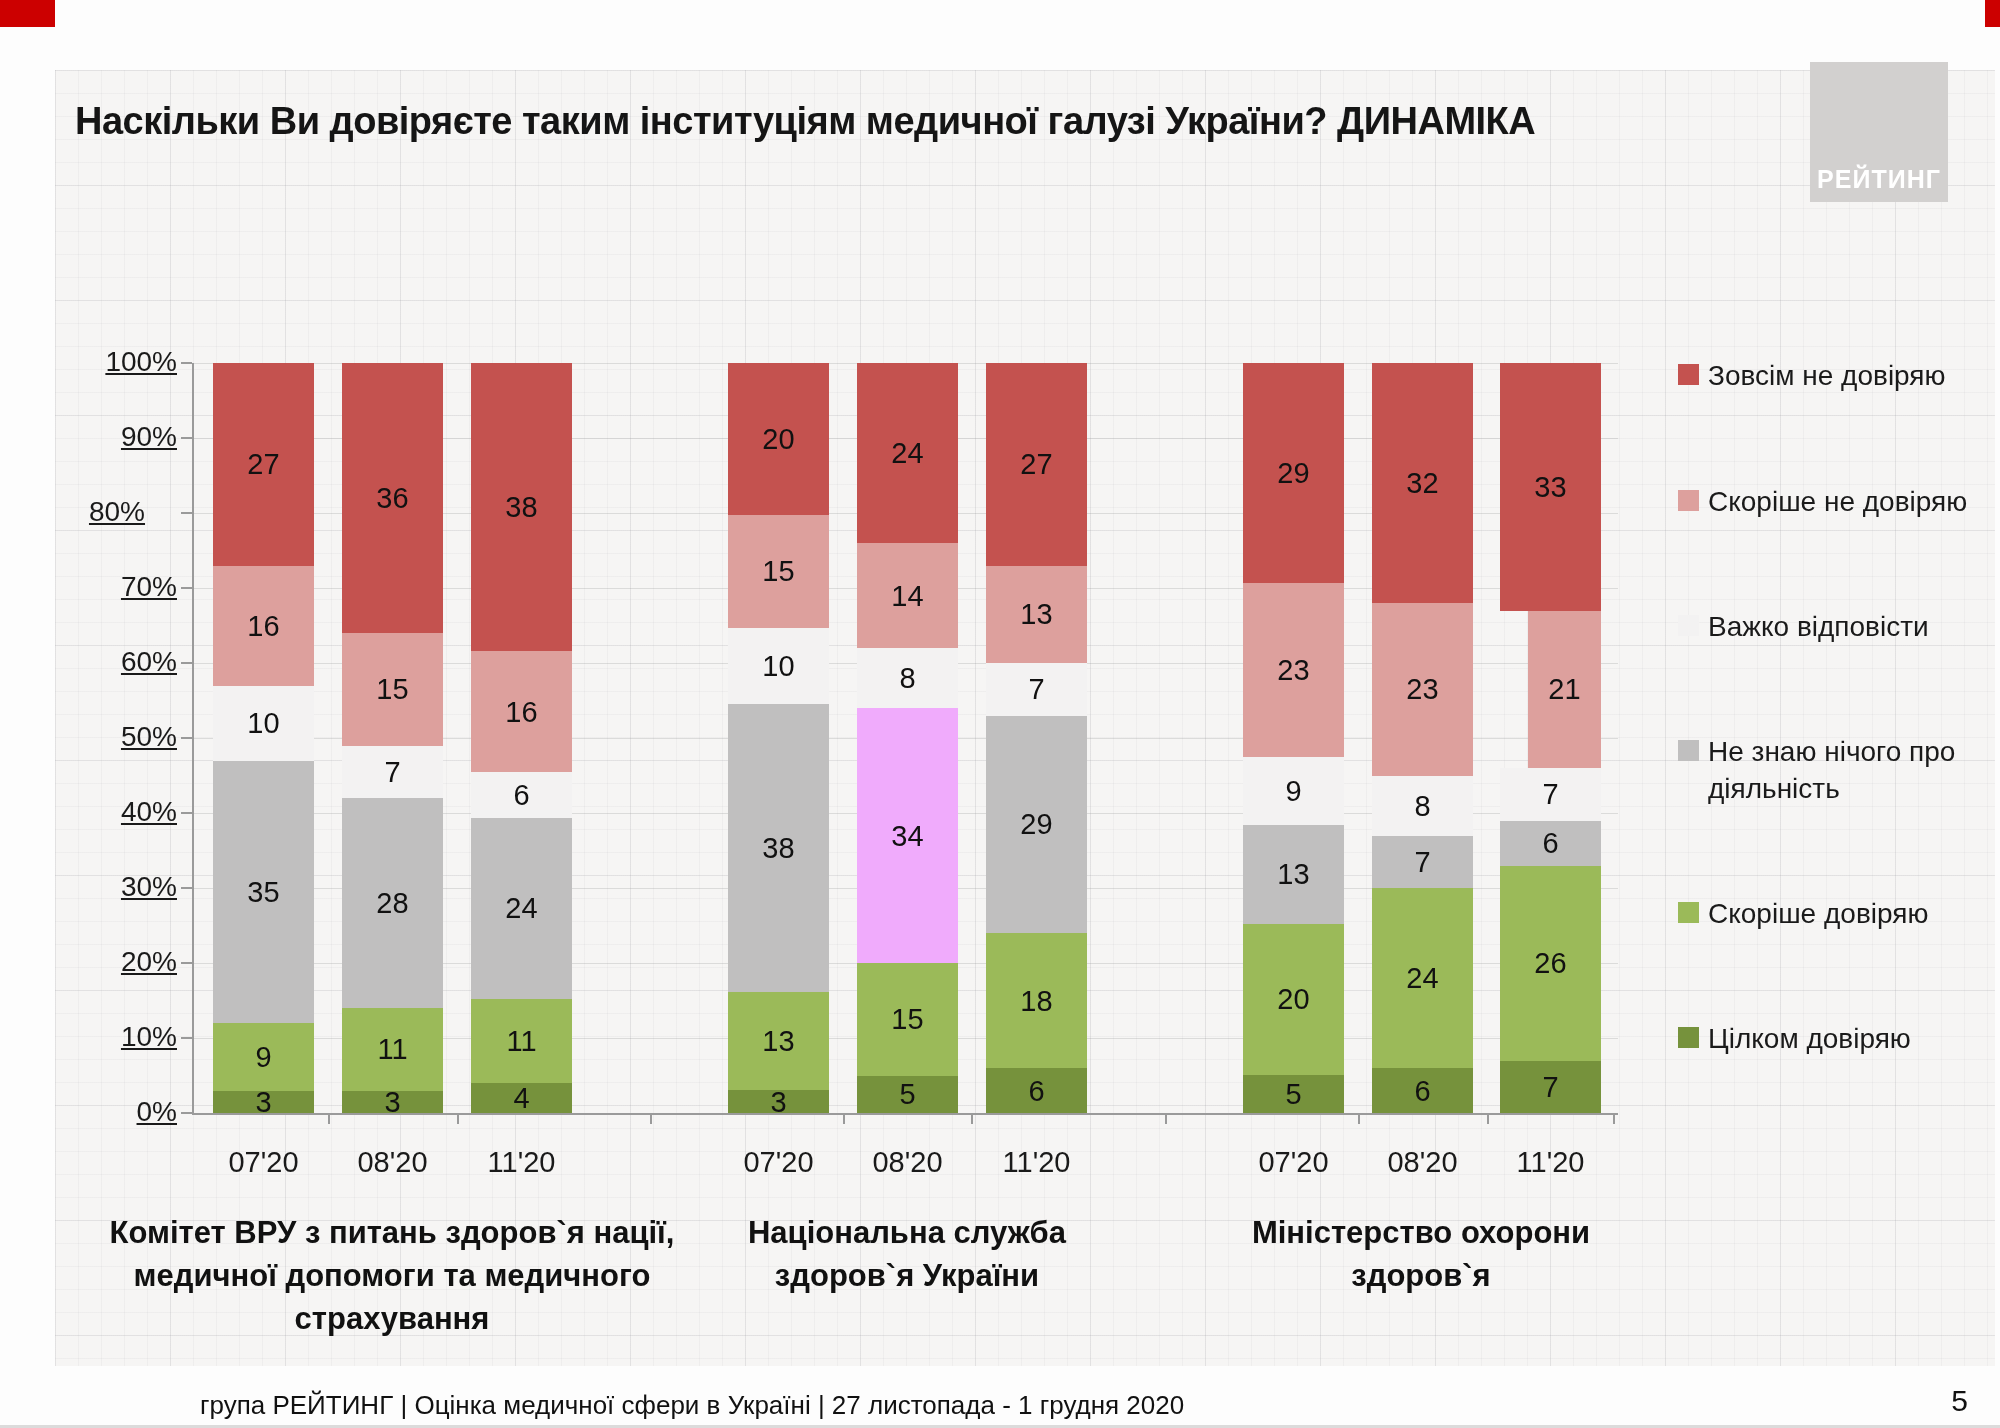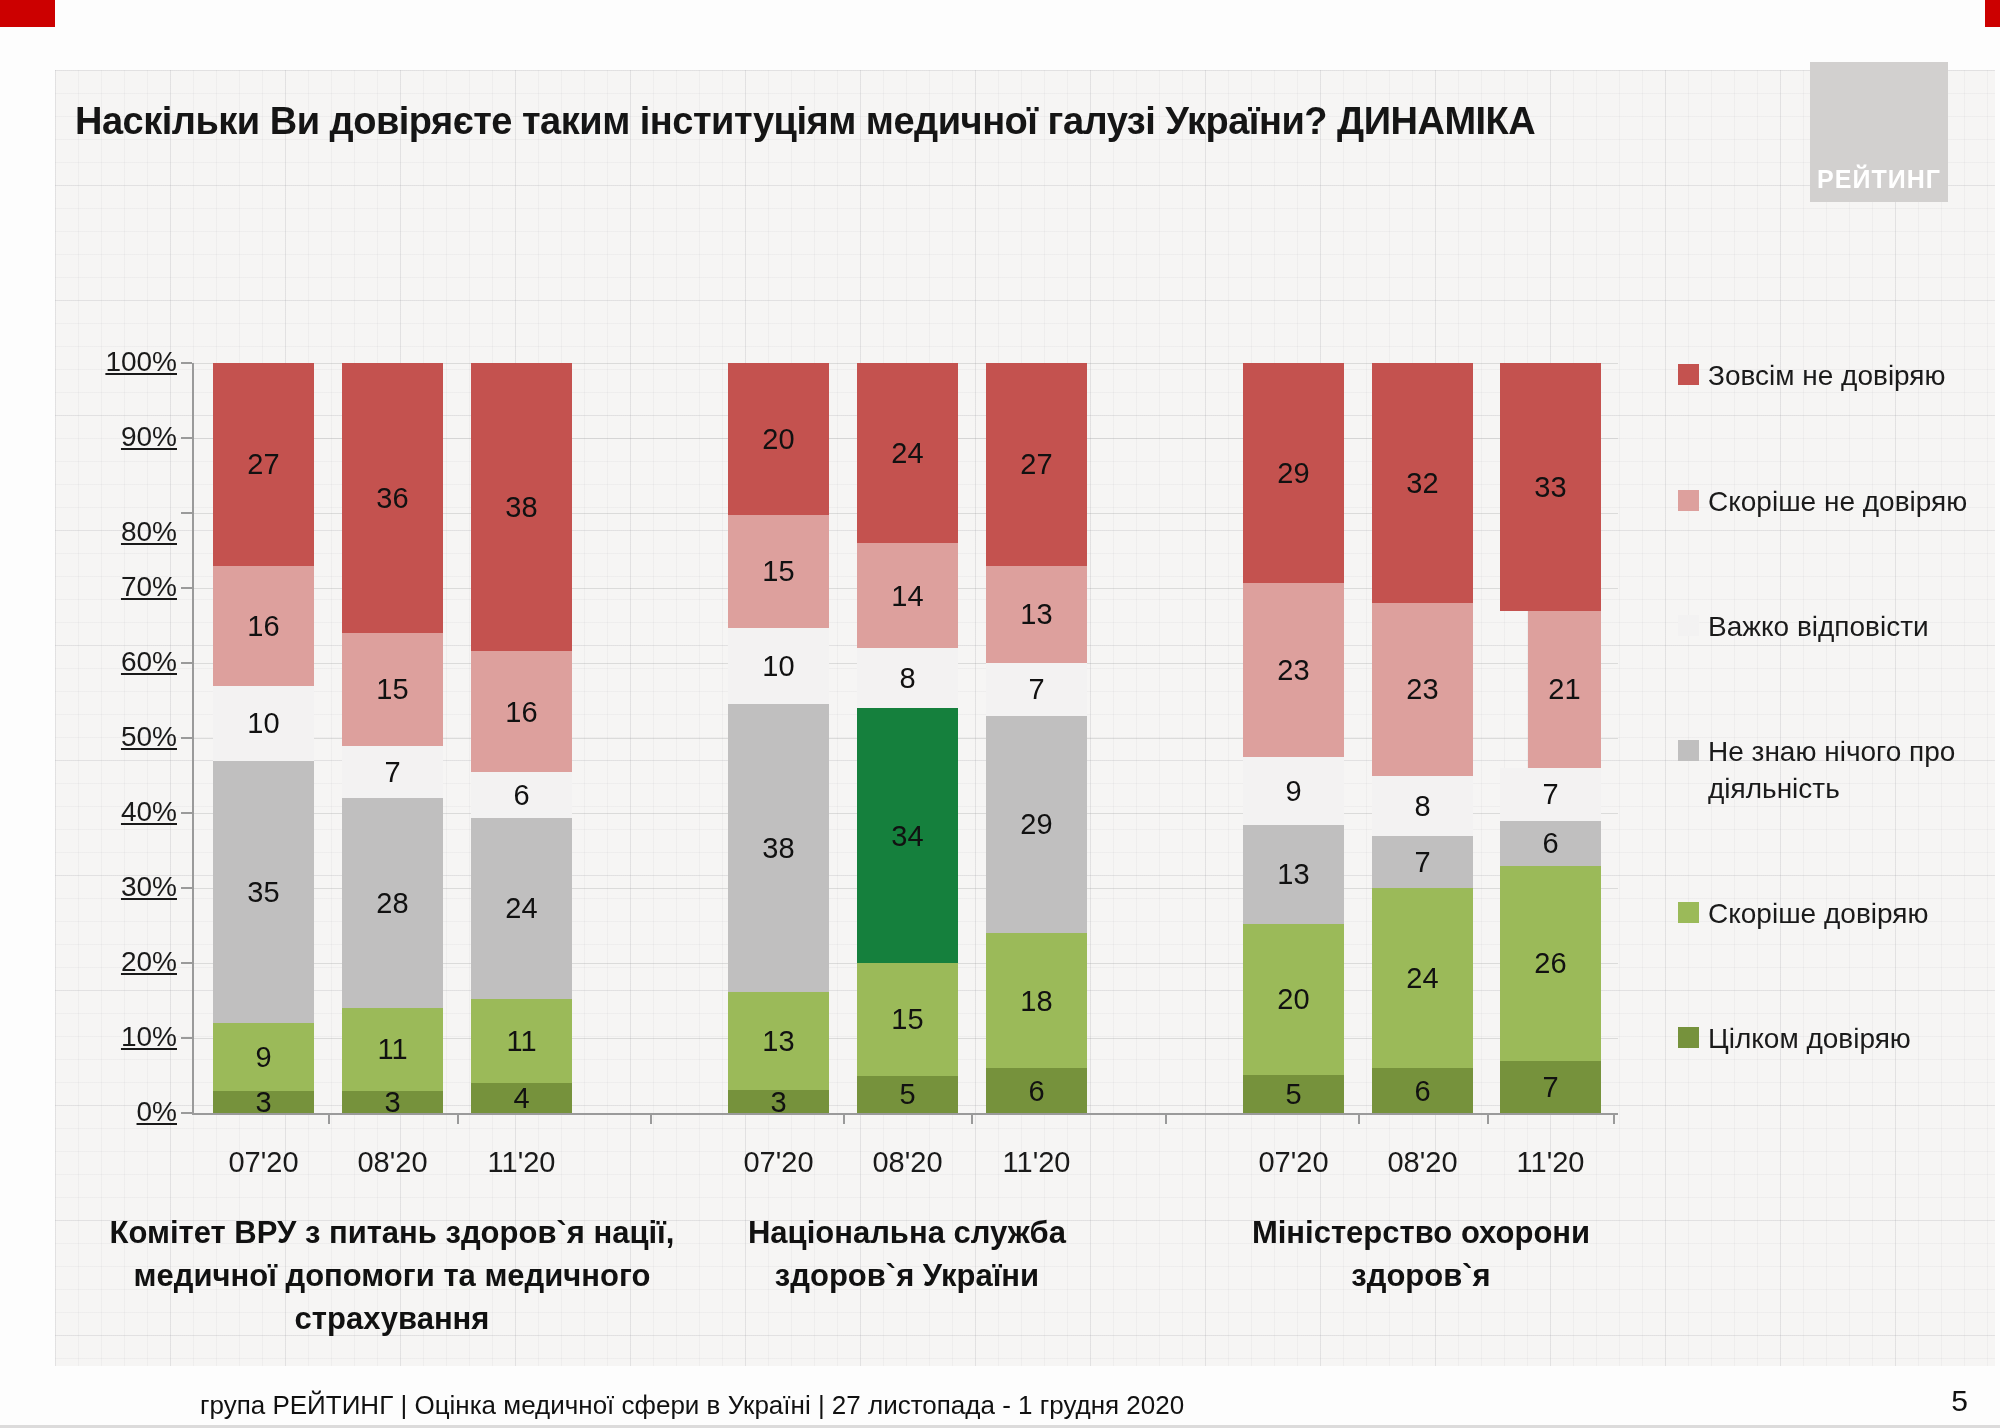--- a/index.html
+++ b/index.html
@@ -105,21 +105,21 @@
     <div class="ylabel" style="left: 57px; top: 871px;">30%</div>
     <div class="tick" style="left: 181px; top: 812px; width: 11px; height: 2px;"></div>
     <div class="ylabel" style="left: 57px; top: 796px;">40%</div>
     <div class="tick" style="left: 181px; top: 737px; width: 11px; height: 2px;"></div>
     <div class="ylabel" style="left: 57px; top: 721px;">50%</div>
     <div class="tick" style="left: 181px; top: 662px; width: 11px; height: 2px;"></div>
     <div class="ylabel" style="left: 57px; top: 646px;">60%</div>
     <div class="tick" style="left: 181px; top: 587px; width: 11px; height: 2px;"></div>
     <div class="ylabel" style="left: 57px; top: 571px;">70%</div>
     <div class="tick" style="left: 181px; top: 512px; width: 11px; height: 2px;"></div>
-    <div class="ylabel" style="left: 57px; top: 516px;">80%</div>
+    <div class="ylabel" style="left: 57px; top: 496px; text-align: center;">80%</div>
     <div class="tick" style="left: 181px; top: 437px; width: 11px; height: 2px;"></div>
     <div class="ylabel" style="left: 57px; top: 421px;">90%</div>
     <div class="tick" style="left: 181px; top: 362px; width: 11px; height: 2px;"></div>
     <div class="ylabel" style="left: 57px; top: 346px;">100%</div>
     <div class="axis" style="left: 192px; top: 1113px; width: 1426px; height: 2px;"></div>
     <div class="tick" style="left: 328px; top: 1113px; width: 2px; height: 11px;"></div>
     <div class="tick" style="left: 457px; top: 1113px; width: 2px; height: 11px;"></div>
     <div class="tick" style="left: 650px; top: 1113px; width: 2px; height: 11px;"></div>
     <div class="tick" style="left: 843px; top: 1113px; width: 2px; height: 11px;"></div>
     <div class="tick" style="left: 971px; top: 1113px; width: 2px; height: 11px;"></div>
@@ -212,21 +212,21 @@
       </div>
     </div>
     <div class="xlabel" style="left: 714px; top: 1146px; width: 129px;">07'20</div>
     <div class="bar-column" style="left: 857px; top: 363px; width: 101px; height: 750px;">
       <div class="bar-segment" style="height: 5%; background: rgb(118, 146, 60);">
         <div class="bar-value-label">5</div>
       </div>
       <div class="bar-segment" style="height: 15%; background: rgb(155, 186, 89);">
         <div class="bar-value-label">15</div>
       </div>
-      <div class="bar-segment" style="height: 34%; background: #15803d;">
+      <div class="bar-segment" style="height: 34%; background: #f0abfc;">
         <div class="bar-value-label">34</div>
       </div>
       <div class="bar-segment" style="height: 8%; background: rgb(243, 242, 242);">
         <div class="bar-value-label">8</div>
       </div>
       <div class="bar-segment" style="height: 14%; background: rgb(221, 160, 157);">
         <div class="bar-value-label">14</div>
       </div>
       <div class="bar-segment" style="height: 24%; background: rgb(196, 82, 79);">
         <div class="bar-value-label">24</div>

